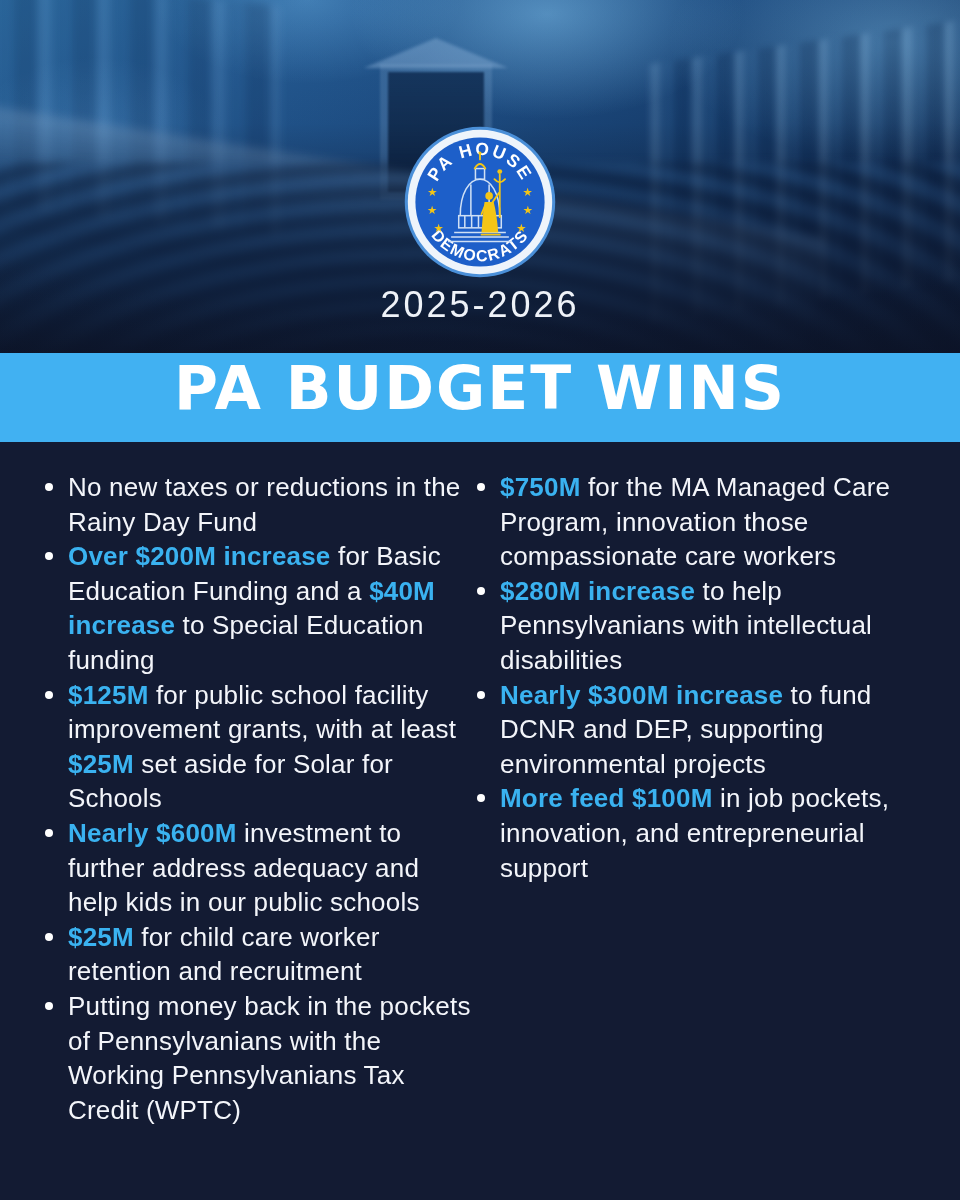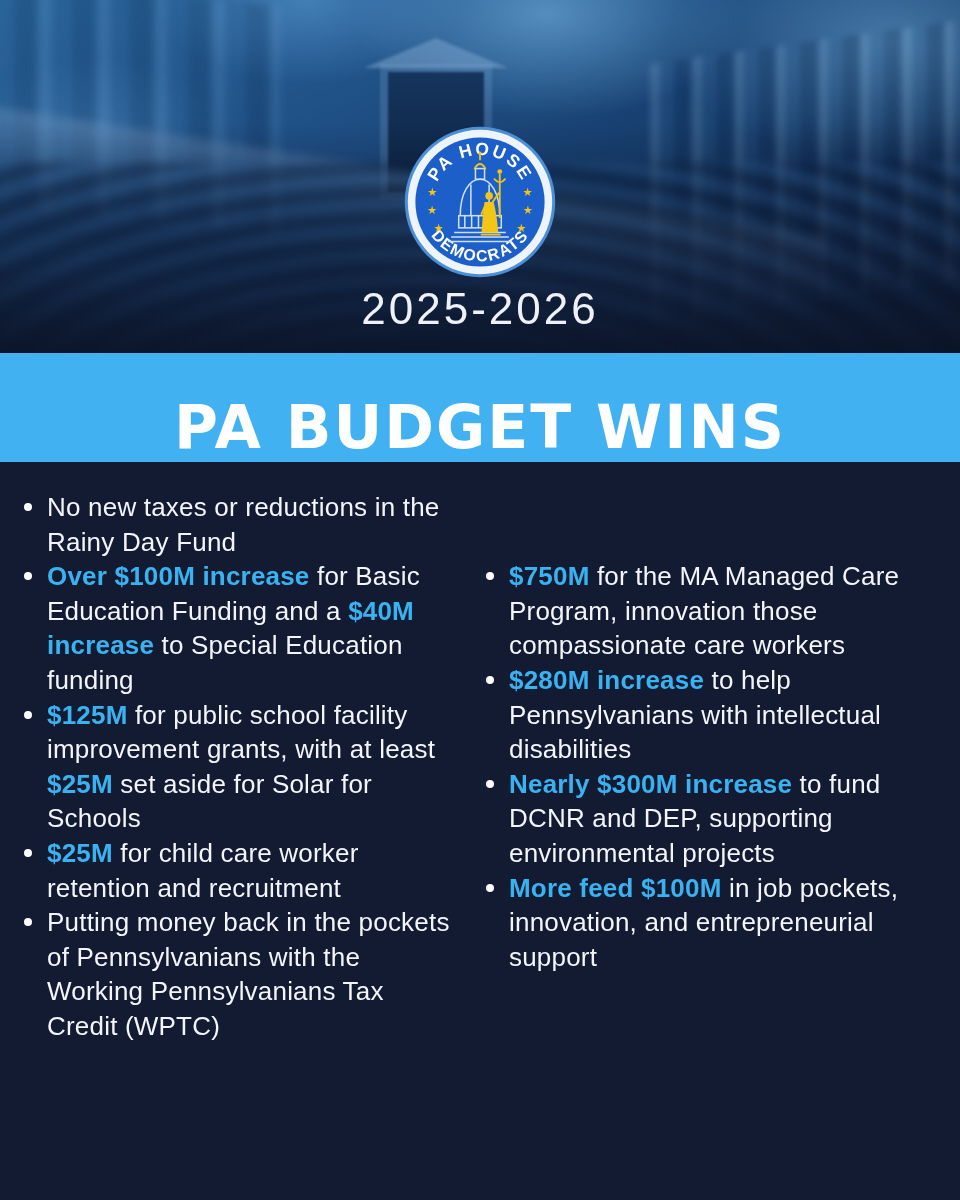--- a/index.html
+++ b/index.html
@@ -101,45 +101,43 @@
   .logo .arc-text{fill:#ffffff;font-family:"Liberation Sans",sans-serif;font-weight:bold;}
   .logo .star{fill:var(--star-gold);font-size:15px;}
   .logo .dome{stroke:var(--dome-line);stroke-width:2;fill:none;}
   .logo .gold{stroke:var(--star-gold);stroke-width:2.4;fill:none;stroke-linecap:round;}
   .logo .goldfill{fill:var(--star-gold);stroke:none;}
   
   .years{
     position:absolute;left:0;right:0;top:284px;
     text-align:center;
     color:#eef2f8;
-    font-size:44px;
+    font-size:36px;
     font-weight:400;
     letter-spacing:3px;
   }
   
   .banner{
-    height:109px;
+    height:89px;
     background:var(--banner-bg);
-    display:flex;align-items:flex-end;justify-content:center;
+    display:flex;align-items:flex-start;justify-content:center;
   }
   .banner h1{
     color:#ffffff;
     font-family:"DejaVu Sans","Liberation Sans",sans-serif;
     font-weight:800;
     font-size:60px;
     letter-spacing:2px;
     white-space:nowrap;
   }
   
   .content{
     display:flex;
-    gap:30px;
-    padding:28px 12px 0 22px;
+    padding:28px 12px 0 43px;
     color:var(--text);
-    align-items:center;
   }
   .col{
     list-style:none;
     width:432px;
     font-size:26px;
     line-height:34.6px;
     letter-spacing:.2px;
   }
   .col li{
     position:relative;
@@ -222,22 +220,23 @@
     <div class="years">2025-2026</div>
   </header>
 
   <div class="banner">
     <h1>PA BUDGET WINS</h1>
   </div>
 
   <main class="content">
     <ul class="col">
         <li><span>No new taxes or reductions in the Rainy Day Fund</span></li>
-        <li><span class="hl">Over $100M increase</span><span> for Basic Education Funding and a </span><span class="hl">$40M increase</span><span> to Special Education funding</span></li>
+        <li><span class="hl">Over $200M increase</span><span> for Basic Education Funding and a </span><span class="hl">$40M increase</span><span> to Special Education funding</span></li>
         <li><span class="hl">$125M</span><span> for public school facility improvement grants, with at least </span><span class="hl">$25M</span><span> set aside for Solar for Schools</span></li>
+        <li><span class="hl">Nearly $600M</span><span> investment to further address adequacy and help kids in our public schools</span></li>
         <li><span class="hl">$25M</span><span> for child care worker retention and recruitment</span></li>
         <li><span>Putting money back in the pockets of Pennsylvanians with the Working Pennsylvanians Tax Credit (WPTC)</span></li>
       </ul>
     <ul class="col">
         <li><span class="hl">$750M</span><span> for the MA Managed Care Program, innovation those compassionate care workers</span></li>
         <li><span class="hl">$280M increase</span><span> to help Pennsylvanians with intellectual disabilities</span></li>
         <li><span class="hl">Nearly $300M increase</span><span> to fund DCNR and DEP, supporting environmental projects</span></li>
         <li><span class="hl">More feed $100M</span><span> in job pockets, innovation, and entrepreneurial support</span></li>
       </ul>
   </main>

